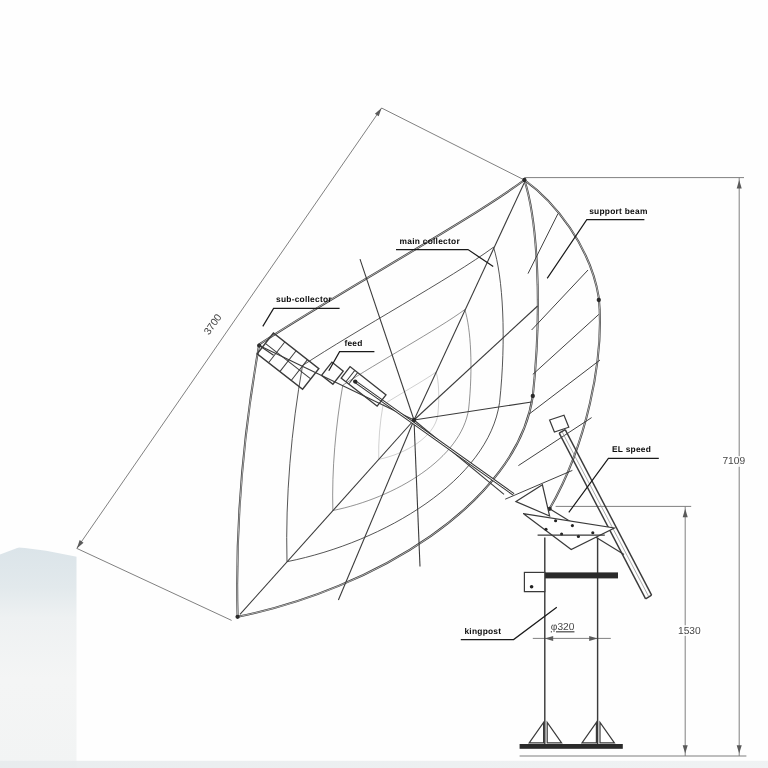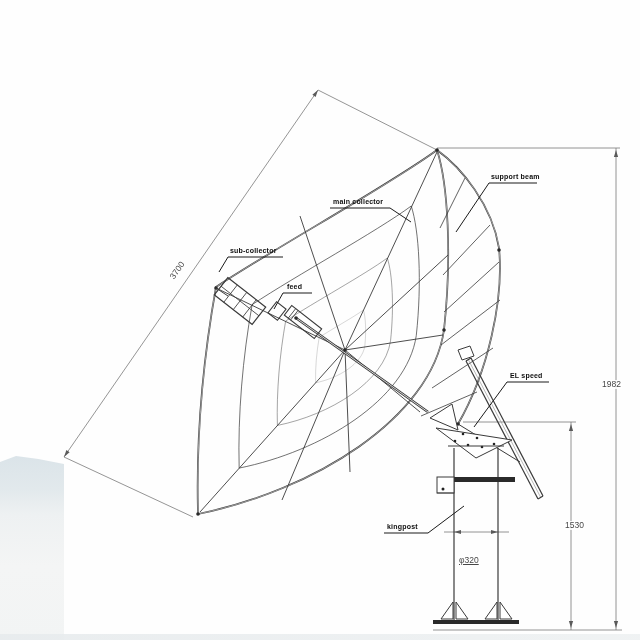--- a/index.html
+++ b/index.html
@@ -179,16 +179,16 @@
   </svg>
 
   <div class="lbl" style="left:491px;top:173px;">support beam</div>
   <div class="lbl" style="left:333px;top:198px;">main collector</div>
   <div class="lbl" style="left:230px;top:247px;">sub-collector</div>
   <div class="lbl" style="left:287px;top:283px;">feed</div>
   <div class="lbl" style="left:510px;top:372px;">EL speed</div>
   <div class="lbl" style="left:387px;top:523px;">kingpost</div>
 
   <div class="dim rot" style="left:167px;top:266px;">3700</div>
-  <div class="dim" style="left:601px;top:380px;">1982</div>
+  <div class="dim" style="left:601px;top:380px;">7109</div>
   <div class="dim" style="left:564px;top:521px;">1530</div>
-  <div class="dim" style="left:458px;top:556px;text-decoration:underline;">φ320</div>
+  <div class="dim" style="left:458px;top:518px;text-decoration:underline;">φ320</div>
 </div>
 
 </body></html>

